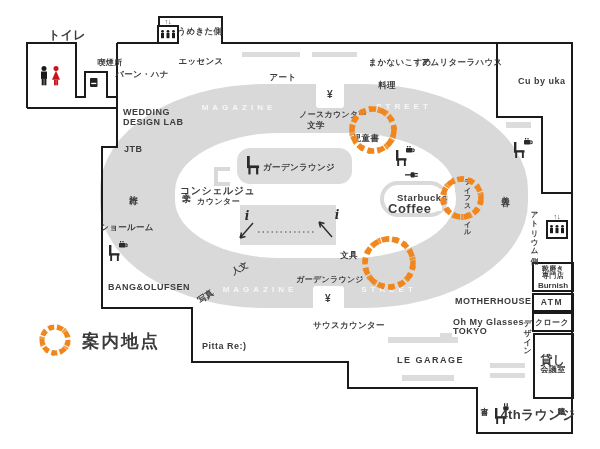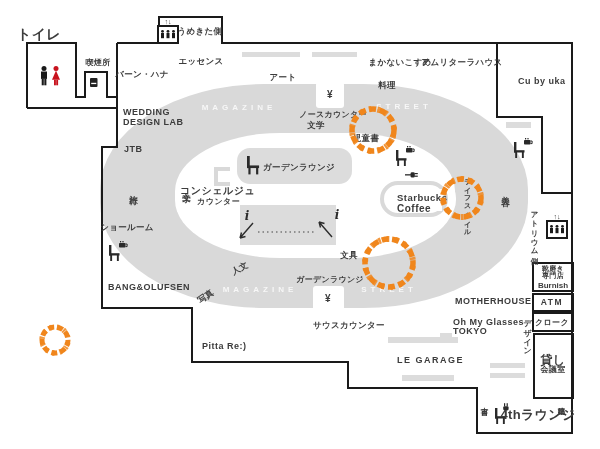--- a/index.html
+++ b/index.html
@@ -142,38 +142,38 @@
     </g>
     <g transform="translate(405,171)">
       <use href="#ic-plug"></use>
     </g>
     <g transform="translate(495,402)">
       <use href="#ic-chair" y="6"></use>
       <use href="#ic-plug" transform="rotate(-90 11 6) translate(3,2)"></use>
     </g>
   </svg>
 
-  <div class="lbl" style="left:39px;top:35px;font-size:14px">トイレ</div>
-  <div class="lbl" style="left:98px;top:62px;font-size:8px">喫煙所</div>
+  <div class="lbl" style="left:67px;top:35px;font-size:12px">トイレ</div>
+  <div class="lbl" style="left:110px;top:62px;font-size:8px">喫煙所</div>
   <div class="lbl" style="left:200px;top:32px;font-size:8.5px">うめきた側</div>
   <div class="lbl" style="left:168px;top:21px;font-size:7px;letter-spacing:0">↑↓</div>
   <div class="lbl" style="left:557px;top:216px;font-size:7px;letter-spacing:0">↑↓</div>
 
   <div class="lbl" style="left:201px;top:62px">エッセンス</div>
   <div class="lbl" style="left:400px;top:63px">まかないこすめ</div>
   <div class="lbl" style="left:462px;top:63px">アムリターラハウス</div>
   <div class="lblL" style="left:518px;top:81px">Cu by uka</div>
   <div class="lbl" style="left:142px;top:75px">バーン・ハナ</div>
   <div class="lblL" style="left:123px;top:112px">WEDDING</div>
   <div class="lblL" style="left:123px;top:122px">DESIGN LAB</div>
   <div class="lblL" style="left:124px;top:149px">JTB</div>
   <div class="lbl" style="left:127px;top:228px">ショールーム</div>
   <div class="lblL" style="left:108px;top:287px">BANG&amp;OLUFSEN</div>
   <div class="lblL" style="left:397px;top:197px;font-size:9.5px;z-index:4">Starbucks</div>
-  <div class="lblL" style="left:397px;top:208px;font-size:10px;z-index:4">Coffee</div>
+  <div class="lblL" style="left:388px;top:208px;font-size:13px;z-index:4">Coffee</div>
   <div class="lblL" style="left:455px;top:301px">MOTHERHOUSE</div>
   <div class="lblL" style="left:453px;top:322px">Oh My Glasses</div>
   <div class="lblL" style="left:453px;top:331px">TOKYO</div>
   <div class="lblL" style="left:202px;top:346px">Pitta Re:)</div>
   <div class="lblL" style="left:397px;top:360px;letter-spacing:1.5px">LE GARAGE</div>
 
   <div class="lbl" style="left:283px;top:78px">アート</div>
   <div class="lbl" style="left:387px;top:86px">料理</div>
   <div class="lbl" style="left:333px;top:114px;font-size:8px">ノースカウンター</div>
   <div class="lbl" style="left:316px;top:126px">文学</div>
@@ -210,20 +210,21 @@
   <div class="rot" style="left:206px;top:297px;transform:translate(-50%,-50%) rotate(-35deg)">写真</div>
 
   <div class="street" style="left:239px;top:107px">MAGAZINE</div>
   <div class="street" style="left:404px;top:106px">STREET</div>
   <div class="street" style="left:260px;top:289px">MAGAZINE</div>
   <div class="street" style="left:389px;top:289px">STREET</div>
 
   <div class="infoi" style="left:247px;top:216px">i</div>
   <div class="infoi" style="left:337px;top:215px">i</div>
 
+  <div class="lblL legendT" style="left:82px;top:341px">案内地点</div>
 
   <svg width="600" height="449" viewBox="0 0 600 449" style="z-index:5;pointer-events:none">
     <g fill="none" stroke="#F0861C">
       <circle cx="373" cy="130" r="21" stroke-width="5.5" stroke-dasharray="7 3.5"></circle>
       <circle cx="373" cy="130" r="21" stroke-width="6" stroke-dasharray="2.5 6" transform="rotate(25 373 130)" opacity=".85"></circle>
     </g>
     <g fill="none" stroke="#F0861C">
       <circle cx="462" cy="198" r="19" stroke-width="5.5" stroke-dasharray="7 3.5"></circle>
       <circle cx="462" cy="198" r="19" stroke-width="6" stroke-dasharray="2.5 6" transform="rotate(60 462 198)" opacity=".85"></circle>
     </g>

